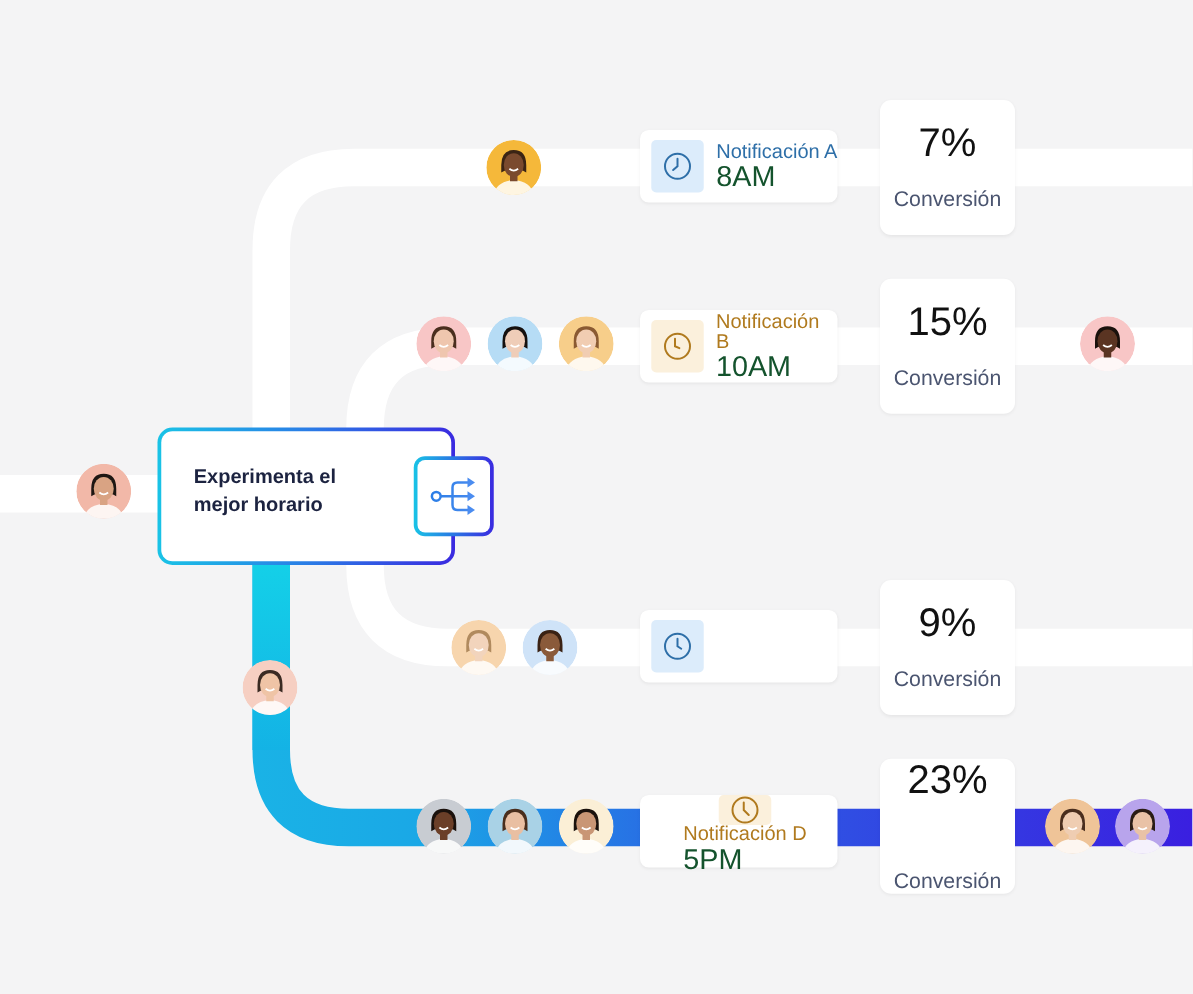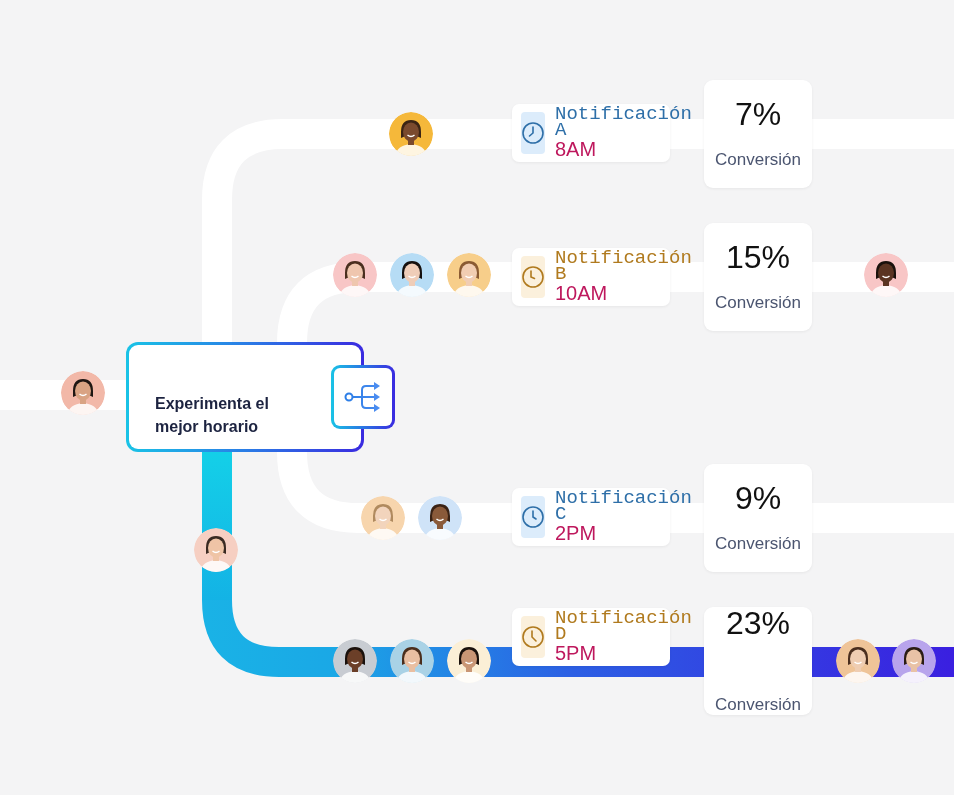--- a/index.html
+++ b/index.html
@@ -9,21 +9,21 @@
       font-family:"Liberation Sans", "DejaVu Sans", sans-serif;
     }
     .svg-layer { position:absolute; left:0; top:0; }
     .main-node {
       position:absolute; left:126px; top:342px; width:238px; height:110px;
       box-sizing:border-box; border-radius:12px; padding:3px;
       background:linear-gradient(90deg,#19c3e6 0%,#2a7de6 50%,#3a2ae0 100%);
     }
     .main-node-inner {
       width:100%; height:100%; background:#fff; border-radius:9px; box-sizing:border-box;
-      padding:47px 0 0 26px;
+      padding:25px 0 0 26px;
     }
     .main-node-title {
       font-size:16px; font-weight:bold; color:#1c2340; line-height:23px; width:150px;
     }
     .split-box {
       position:absolute; left:331px; top:365px; width:64px; height:64px;
       box-sizing:border-box; border-radius:9px; padding:3px;
       background:linear-gradient(90deg,#19c3e6 0%,#3a2ae0 100%);
     }
     .split-box-inner {
@@ -32,22 +32,22 @@
     }
     .notif {
       position:absolute; width:158px; height:58px; background:#fff; border-radius:7px;
       box-shadow:0 1px 3px rgba(0,0,0,0.06); display:flex; align-items:center;
     }
     .notif-icon {
       width:42px; height:42px; border-radius:4px; margin-left:9px;
       display:flex; align-items:center; justify-content:center;
     }
     .notif-text { margin-left:10px; }
-    .notif-label { font-size:19px; line-height:16px;font-family:Liberation Mono, monospace; }
-    .notif-time { font-size:20px; color:#be185d; line-height:22px; }
+    .notif-label { font-size:16px; line-height:16px; }
+    .notif-time { font-size:23px; color:#14532d; line-height:22px; }
     .conv {
       position:absolute; width:108px; height:108px; background:#fff; border-radius:9px;
       box-shadow:0 1px 3px rgba(0,0,0,0.06);
       display:flex; flex-direction:column; align-items:center; justify-content:center;
     }
     .conv-value { font-size:32px; color:#111; line-height:36px; }
     .conv-label { font-size:17px; color:#4b5570; line-height:24px; margin-top:16px; }
     .avatar {
       position:absolute; width:44px; height:44px; border-radius:50%; overflow:hidden;
     }
@@ -130,27 +130,23 @@
   </div>
 </div>
 
 <div class="notif" style="left:512px;top:488px;">
   <div class="notif-icon" style="background:#dcecfb;">
     <svg width="24" height="24" viewBox="0 0 24 24">
         <circle cx="12" cy="12" r="10" fill="none" stroke="#2e6fa8" stroke-width="1.6"></circle>
         <path d="M12 6 L12 12 L15 14" fill="none" stroke="#2e6fa8" stroke-width="1.6" stroke-linecap="round"></path>
       </svg>
   </div>
-  <div class="notif-text">
-    <div class="notif-label" style="color:#2e6fa8;">Notificación C</div>
-    <div class="notif-time">2PM</div>
-  </div>
-</div>
-
-<div class="notif" style="left:512px;top:608px;">
+</div>
+
+<div class="notif" style="left:512px;top:636px;flex-direction:column;">
   <div class="notif-icon" style="background:#fbf0dc;">
     <svg width="24" height="24" viewBox="0 0 24 24">
         <circle cx="12" cy="12" r="10" fill="none" stroke="#b07a1e" stroke-width="1.6"></circle>
         <path d="M11 6 L11 12 L15 16" fill="none" stroke="#b07a1e" stroke-width="1.6" stroke-linecap="round"></path>
       </svg>
   </div>
   <div class="notif-text">
     <div class="notif-label" style="color:#b07a1e;">Notificación D</div>
     <div class="notif-time">5PM</div>
   </div>

